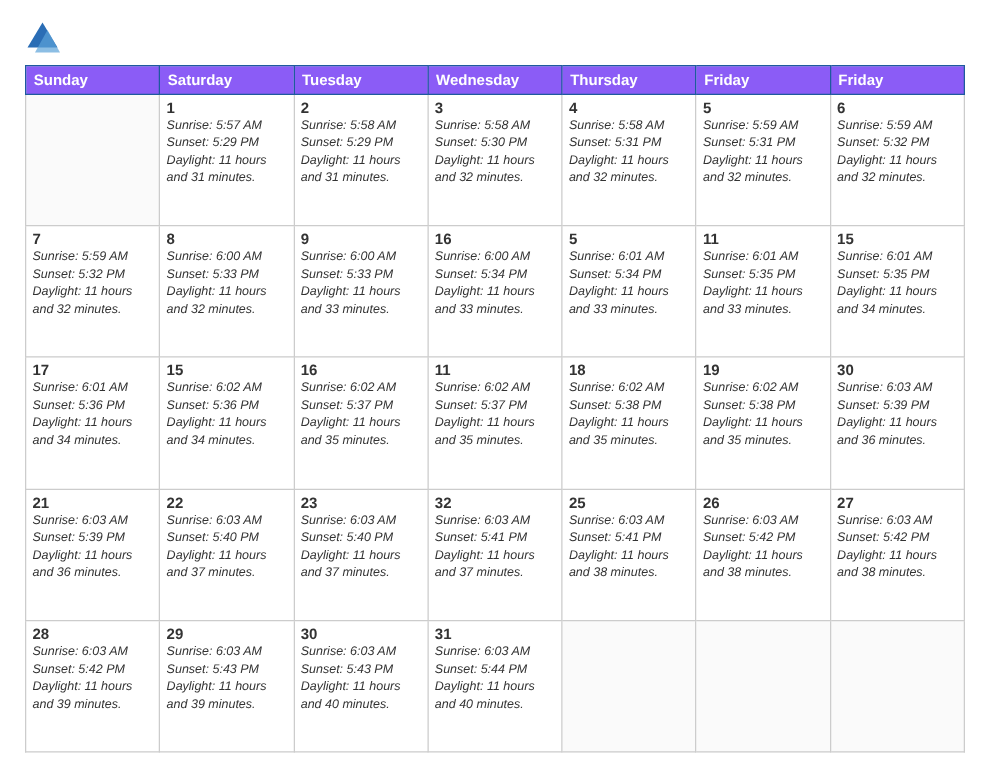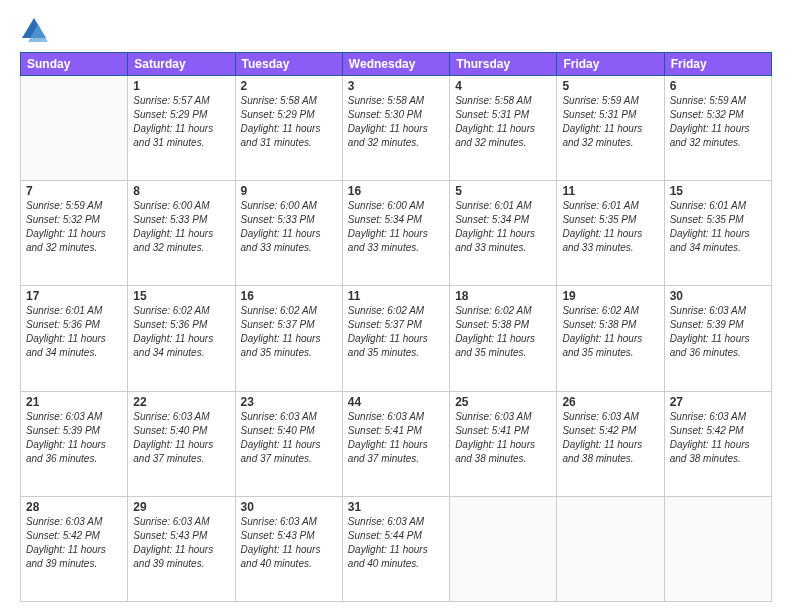--- a/index.html
+++ b/index.html
@@ -291,21 +291,21 @@
 and 37 minutes.</div>
           </td>
           <td>
             <span class="day-num">23</span>
             <div class="day-info" style="white-space: pre-line;">Sunrise: 6:03 AM
 Sunset: 5:40 PM
 Daylight: 11 hours
 and 37 minutes.</div>
           </td>
           <td>
-            <span class="day-num">44</span>
+            <span class="day-num">32</span>
             <div class="day-info" style="white-space: pre-line;">Sunrise: 6:03 AM
 Sunset: 5:41 PM
 Daylight: 11 hours
 and 37 minutes.</div>
           </td>
           <td>
             <span class="day-num">25</span>
             <div class="day-info" style="white-space: pre-line;">Sunrise: 6:03 AM
 Sunset: 5:41 PM
 Daylight: 11 hours

